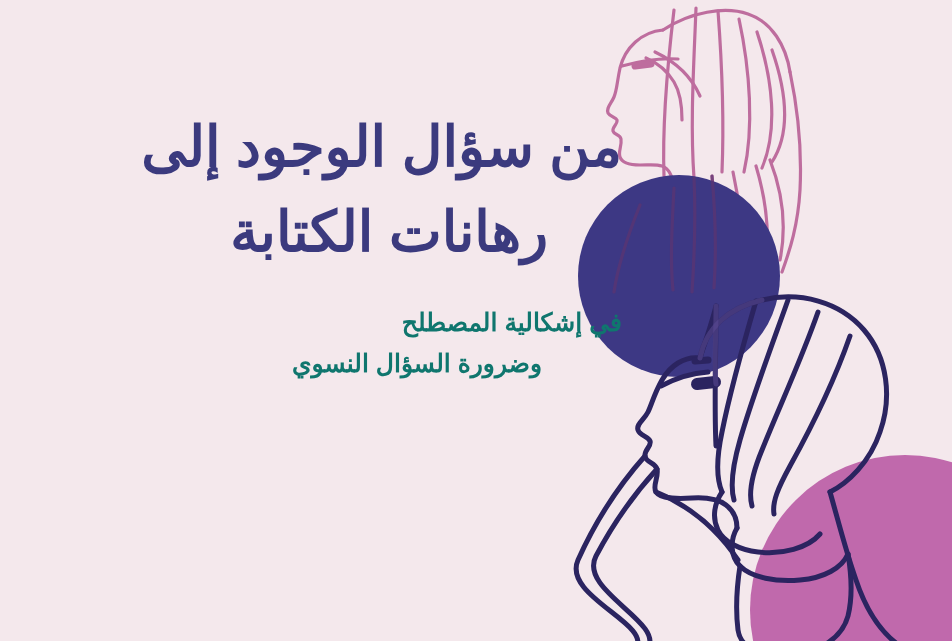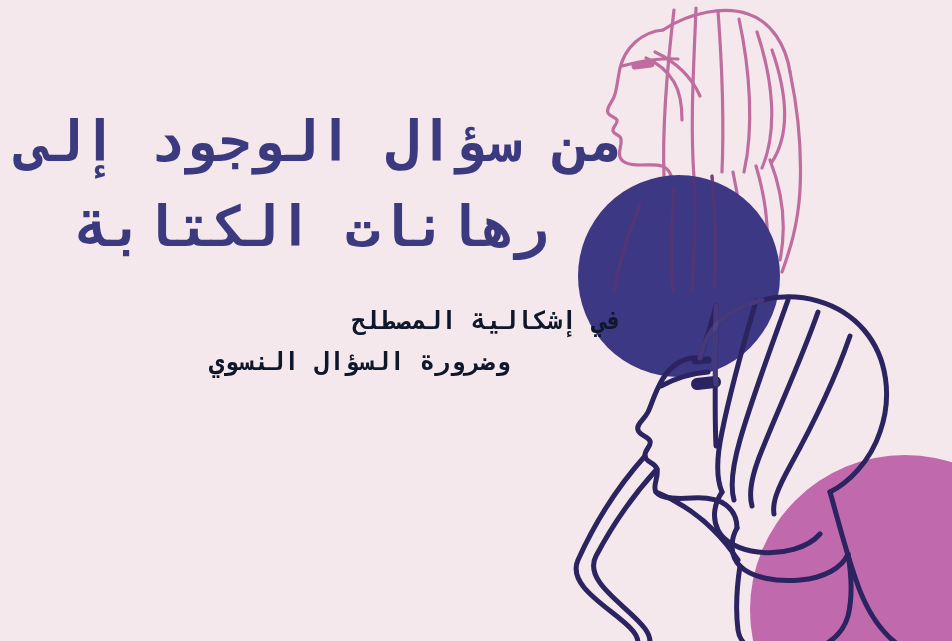--- a/index.html
+++ b/index.html
@@ -7,21 +7,21 @@
     margin: 0;
     padding: 0;
     background: #ffffff;
   }
   #poster {
     position: relative;
     width: 952px;
     height: 641px;
     overflow: hidden;
     background: #F4E8EC;
-    font-family: Liberation Mono, monospace;
+    font-family: Liberation Sans, sans-serif;
   }
 
   
   .art-layer {
     position: absolute;
     inset: 0;
     width: 952px;
     height: 641px;
     pointer-events: none;
   }
@@ -47,33 +47,33 @@
     white-space: nowrap;
   }
   .headline .line-1 { display: block; }
   .headline .line-2 {
     display: block;
     margin-right: 74px;
   }
 
   .subhead {
     margin: 0;
-    color: #0f172a;
+    color: #0f766e;
     font-weight: 700;
     font-size: 25px;
     line-height: 1.65;
   }
   .subhead .sub-1 {
     display: block;
     margin-top: 28px;
     margin-right: 0px;
   }
   .subhead .sub-2 {
     display: block;
-    margin-right: 112px;
+    margin-right: 80px;
   }
 </style>
 </head>
 <body>
 
 <div id="poster">
 
   <svg class="art-layer" viewBox="0 0 952 641" xmlns="http://www.w3.org/2000/svg">
 
     <defs>

